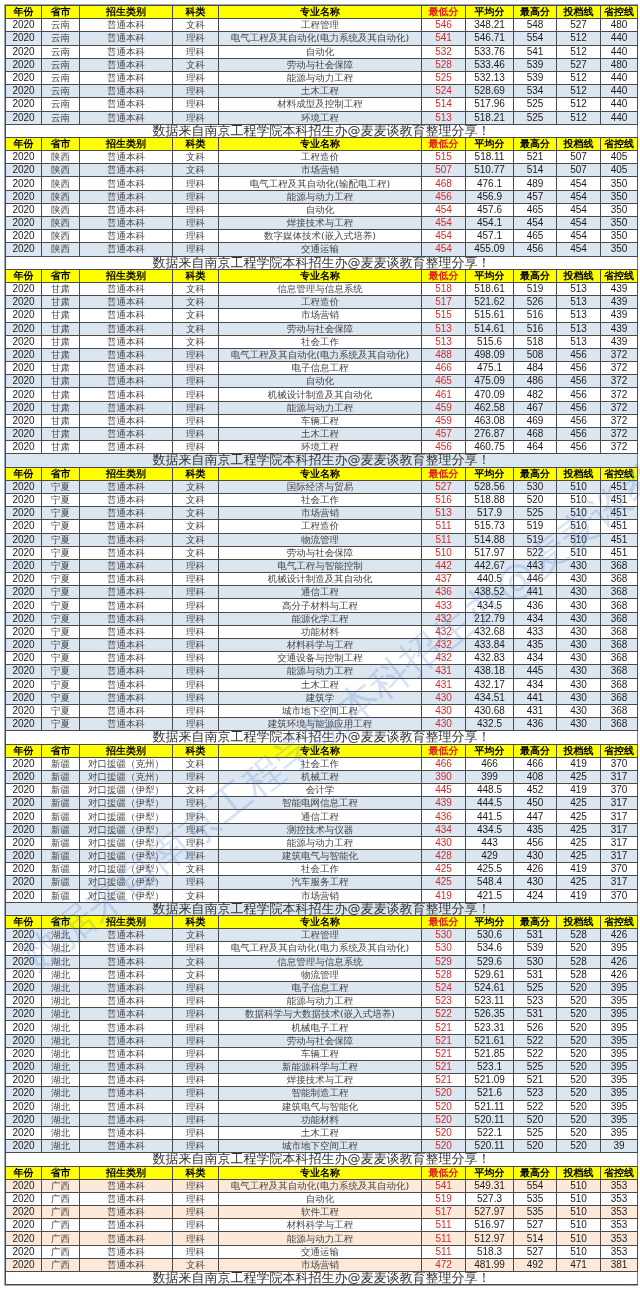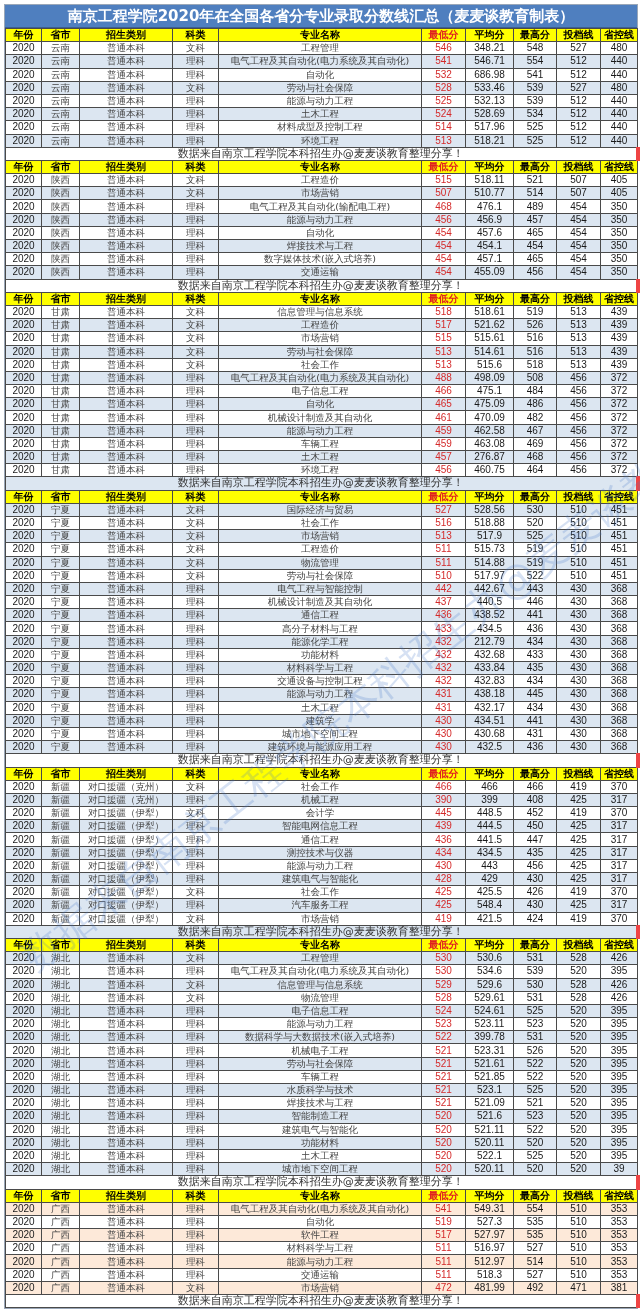--- a/index.html
+++ b/index.html
@@ -6,37 +6,36 @@
   body { width: 640px; height: 1313px; overflow: hidden; position: relative;
          font-family: "DejaVu Sans", "Liberation Sans", sans-serif; }
   #sheet { position: absolute; left: 4px; top: 4px; width: 632px; border: 1px solid #9aa7b8; }
   .title { height: 22px; line-height: 22px; background: #4f7fbf; color: #ffffff; text-align: center;
            font-size: 15px; font-weight: bold; border-bottom: 1px solid #3b5f91; letter-spacing: 0; white-space: nowrap; overflow: hidden; }
   table { border-collapse: collapse; width: 632px; table-layout: fixed; }
   td { height: 12.2px; padding: 0; border: 1px solid #4a4a4a; text-align: center; font-size: 9.5px;
        line-height: 12px; color: #1a1a1a; white-space: nowrap; overflow: hidden; }
   tr.hdr td { background: #ffff00; font-weight: bold; color: #000; font-size: 10px; }
   tr.hdr td.min { color: #e02020; }
-  tr.note td { border-left: 1px solid #4a4a4a; border-right: 4px solid #ef4444; font-size: 11px; color: #333; background: #ffffff; }
+  tr.note td { border-left: 1px solid #4a4a4a; border-right: 1px solid #ef4444; font-size: 13px; color: #333; background: #ffffff; }
   tr.note.blue td { background: #dce6f1; }
   tr.row td { background: #ffffff; }
   tr.row.s-blue td { background: #dce6f1; }
   tr.row.s-peach td { background: #fde9d9; }
   td.min { color: #d42a2a; }
   td.num { font-family: "Liberation Sans", sans-serif; font-size: 10px; }
   td.cjk { color: #444; }
   .watermark { position: absolute; left: 0; top: 0; width: 640px; height: 1313px; pointer-events: none; overflow: hidden; }
   .watermark span { position: absolute; color: rgba(70,120,200,0.22); font-size: 40px; white-space: nowrap;
                     transform-origin: left top; font-weight: normal; }
 </style>
 </head>
 <body>
 
 <div id="sheet">
-  <div class="title">南京工程学院2020年在全国各省分专业录取分数线汇总（麦麦谈教育制表）</div>
   <table>
     <colgroup>
       <col style="width:36px">
         <col style="width:38px">
         <col style="width:93px">
         <col style="width:46px">
       <col style="width:203px">
         <col style="width:44px">
         <col style="width:48px">
         <col style="width:43px">
@@ -80,21 +79,21 @@
           <td class="num">512</td>
           <td class="num">440</td>
         </tr>
         <tr class="row">
           <td class="num">2020</td>
           <td class="cjk">云南</td>
           <td class="cjk">普通本科</td>
           <td class="cjk">理科</td>
           <td class="cjk">自动化</td>
           <td class="num min">532</td>
-          <td class="num">686.98</td>
+          <td class="num">533.76</td>
           <td class="num">541</td>
           <td class="num">512</td>
           <td class="num">440</td>
         </tr>
         <tr class="row s-blue">
           <td class="num">2020</td>
           <td class="cjk">云南</td>
           <td class="cjk">普通本科</td>
           <td class="cjk">文科</td>
           <td class="cjk">劳动与社会保障</td>
@@ -911,21 +910,21 @@
           <td class="num">520</td>
           <td class="num">395</td>
         </tr>
         <tr class="row s-blue">
           <td class="num">2020</td>
           <td class="cjk">湖北</td>
           <td class="cjk">普通本科</td>
           <td class="cjk">理科</td>
           <td class="cjk">数据科学与大数据技术(嵌入式培养)</td>
           <td class="num min">522</td>
-          <td class="num">399.78</td>
+          <td class="num">526.35</td>
           <td class="num">531</td>
           <td class="num">520</td>
           <td class="num">395</td>
         </tr>
         <tr class="row">
           <td class="num">2020</td>
           <td class="cjk">湖北</td>
           <td class="cjk">普通本科</td>
           <td class="cjk">理科</td>
           <td class="cjk">机械电子工程</td>
@@ -957,21 +956,21 @@
           <td class="num">521.85</td>
           <td class="num">522</td>
           <td class="num">520</td>
           <td class="num">395</td>
         </tr>
         <tr class="row s-blue">
           <td class="num">2020</td>
           <td class="cjk">湖北</td>
           <td class="cjk">普通本科</td>
           <td class="cjk">理科</td>
-          <td class="cjk">水质科学与技术</td>
+          <td class="cjk">新能源科学与工程</td>
           <td class="num min">521</td>
           <td class="num">523.1</td>
           <td class="num">525</td>
           <td class="num">520</td>
           <td class="num">395</td>
         </tr>
         <tr class="row">
           <td class="num">2020</td>
           <td class="cjk">湖北</td>
           <td class="cjk">普通本科</td>

